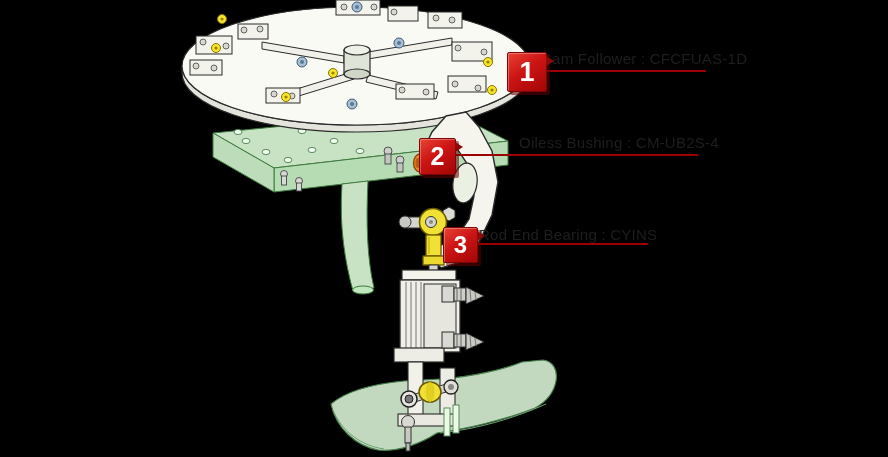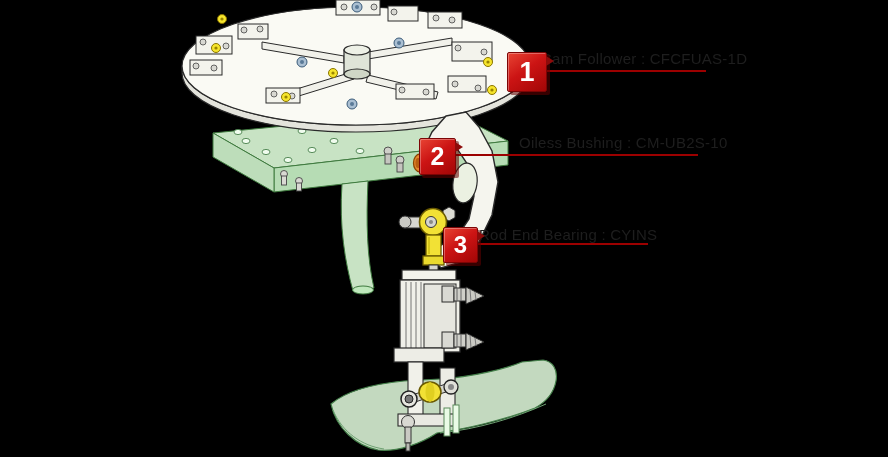--- a/index.html
+++ b/index.html
@@ -221,19 +221,19 @@
       <rect x="406" y="443" width="4" height="8" fill="#b9b9b3" stroke="#333"></rect>
     </g>
   </svg>
 
   <div class="callout" style="left:507px;top:52px;width:38px;height:38px;font-size:27px">1</div>
   <div class="leader" style="left:545px;top:70px;width:161px"></div>
   <div class="label" style="left:541px;top:50px">Cam Follower : CFCFUAS-1D</div>
 
   <div class="callout" style="left:419px;top:138px;width:35px;height:35px;font-size:25px">2</div>
   <div class="leader" style="left:454px;top:154px;width:244px"></div>
-  <div class="label" style="left:519px;top:134px">Oiless Bushing : CM-UB2S-10</div>
+  <div class="label" style="left:519px;top:134px">Oiless Bushing : CM-UB2S-4</div>
 
   <div class="callout" style="left:443px;top:227px;width:33px;height:34px;font-size:24px">3</div>
   <div class="leader" style="left:476px;top:243px;width:172px"></div>
   <div class="label" style="left:479px;top:226px">Rod End Bearing : CYINS</div>
 
 </div>
 
 </body></html>

